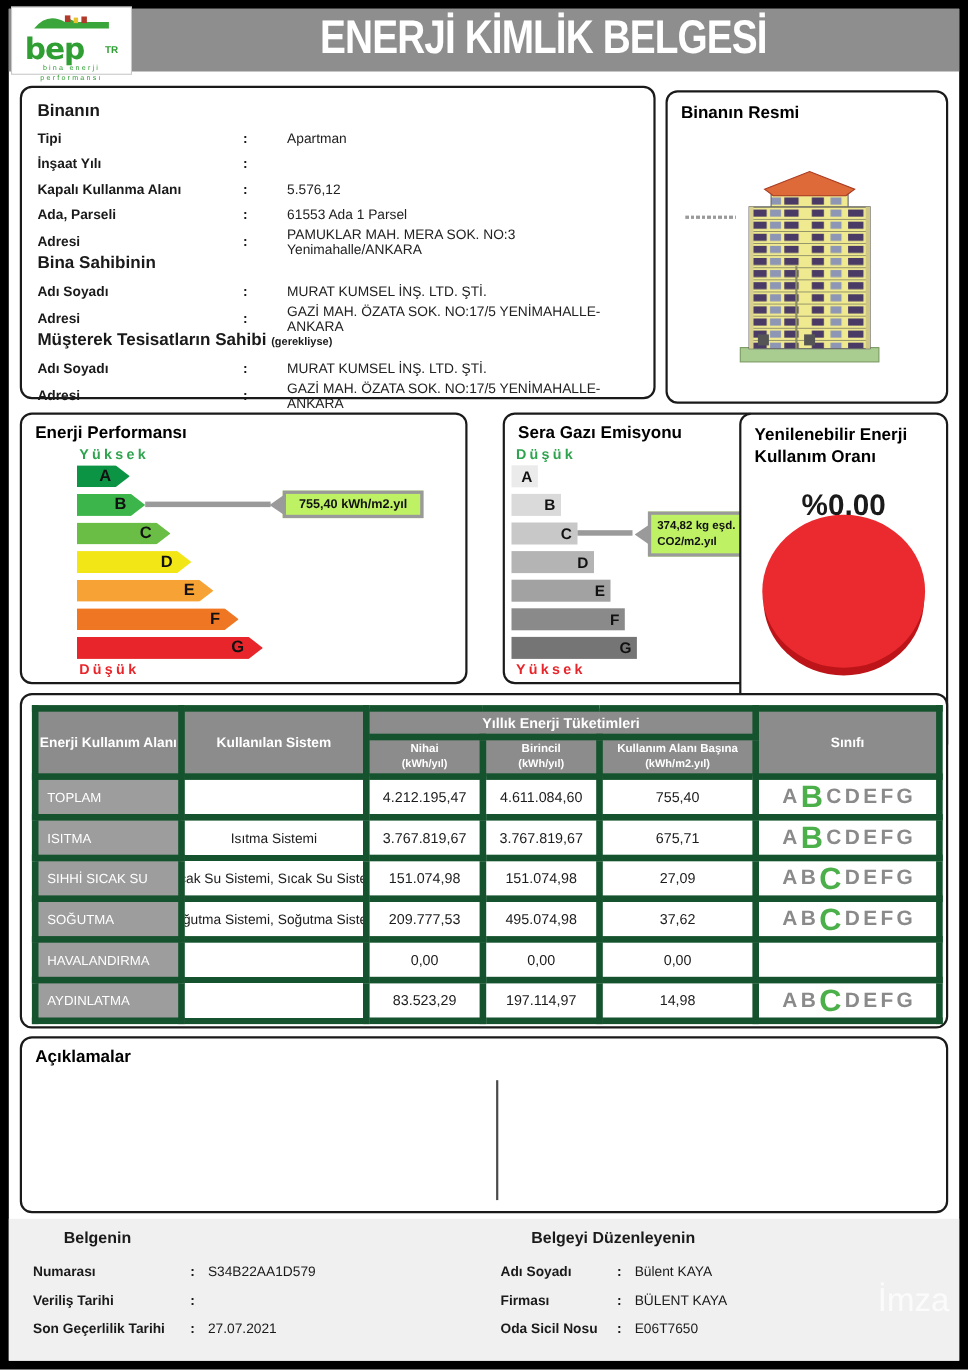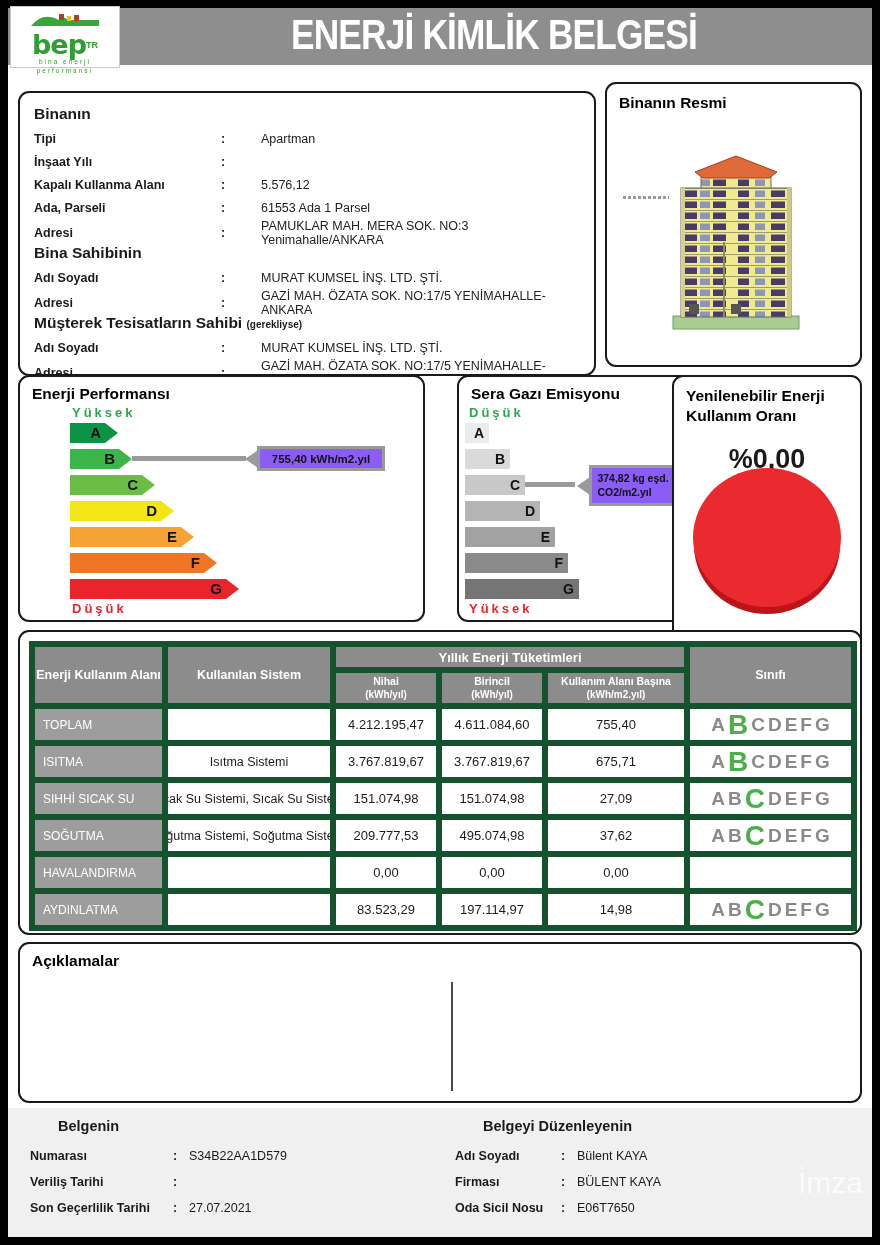--- a/index.html
+++ b/index.html
@@ -9,29 +9,29 @@
   #inner { position:absolute; left:8px; top:8px; width:864px; height:1229px; background:#fff; }
 
   
   .header { position:absolute; left:0; top:0; width:864px; height:57px; background:#8e8e8e; }
   .header-title { position:absolute; left:118px; top:2px; width:736px; text-align:center;
                   color:#fff; font-size:43px; font-weight:bold; transform:scaleX(.82); letter-spacing:-1px; }
   .logo-box { position:absolute; left:2px; top:-2px; width:110px; height:62px; background:#fff;
               border:1px solid #c9c9c9; text-align:center; padding-top:2px; }
   .logo-line { line-height:1; }
   .logo-bep { font-size:27px; font-weight:bold; color:#2f9e33; letter-spacing:-1px; font-family:"DejaVu Sans", sans-serif; }
-  .logo-tr { font-size:9px; font-weight:bold; color:#2f9e33; vertical-align:super; }
+  .logo-tr { font-size:9px; font-weight:bold; color:#2f9e33; vertical-align:super;padding-left:19px; }
   .logo-sub { font-size:6.5px; color:#2f9e33; letter-spacing:2px; line-height:1.35; text-align:center; }
 
   
   .box { position:absolute; background:#fff; border:2px solid #1a1a1a; border-radius:11px; }
   .box-title { font-size:15.5px; font-weight:bold; color:#000; }
 
   
-  #info-box { left:10px; top:83px; width:578px; height:285px; padding:10px 14px 0 14px; }
+  #info-box { left:10px; top:70px; width:578px; height:285px; padding:10px 14px 0 14px; }
   .sec-title { font-size:15.5px; font-weight:bold; margin:2px 0 4px 0; }
   .sec-note { font-size:10px; font-weight:bold; }
   .info-row { display:grid; grid-template-columns:163px 16px 1fr; align-items:center; height:23px; font-size:12.5px;gap:24px; }
   .info-row .lbl { font-weight:bold; }
   .info-row .col { font-weight:bold; }
   .info-row .val { color:#222; }
 
   
   #photo-box { left:597px; top:74px; width:257px; height:285px; padding:10px 12px; }
   .bld-wrap { position:absolute; left:62px; top:48px; }
@@ -50,21 +50,21 @@
               clip-path:polygon(0 0, calc(100% - 13px) 0, 100% 50%, calc(100% - 13px) 100%, 0 100%); }
   .ep-arrow span { display:block; text-align:right; padding-right:17px; font-weight:bold; font-size:15px;
                    line-height:20px; color:#111; }
   .ep-a { top:46px;  width:48px; }
   .ep-b { top:72px;  width:62px; }
   .ep-c { top:98px;  width:85px; }
   .ep-d { top:124px; width:104px; }
   .ep-e { top:150px; width:124px; }
   .ep-f { top:176px; width:147px; }
   .ep-g { top:202px; width:169px; }
-  .callout { position:absolute; background:#8b5cf6; border:3px solid #9a9a9a; font-weight:bold;
+  .callout { position:absolute; background:#bef264; border:3px solid #9a9a9a; font-weight:bold;
              color:#111; display:flex; align-items:center; justify-content:center; text-align:left; }
   .callout::before { content:""; position:absolute; left:-15px; top:50%; transform:translateY(-50%);
                      border:9px solid transparent; border-right:13px solid #9a9a9a; border-left:0; }
   #ep-callout { left:237px; top:69px; width:128px; height:25px; font-size:11.5px; }
   .conn { position:absolute; height:5px; background:#9a9a9a; }
   #ep-conn { left:112px; top:79px; width:114px; }
 
   
   #ghg-box { left:424px; top:367px; width:234px; height:247px;margin-left:25px; }
   #ghg-box .box-title { position:absolute; left:12px; top:8px; }

